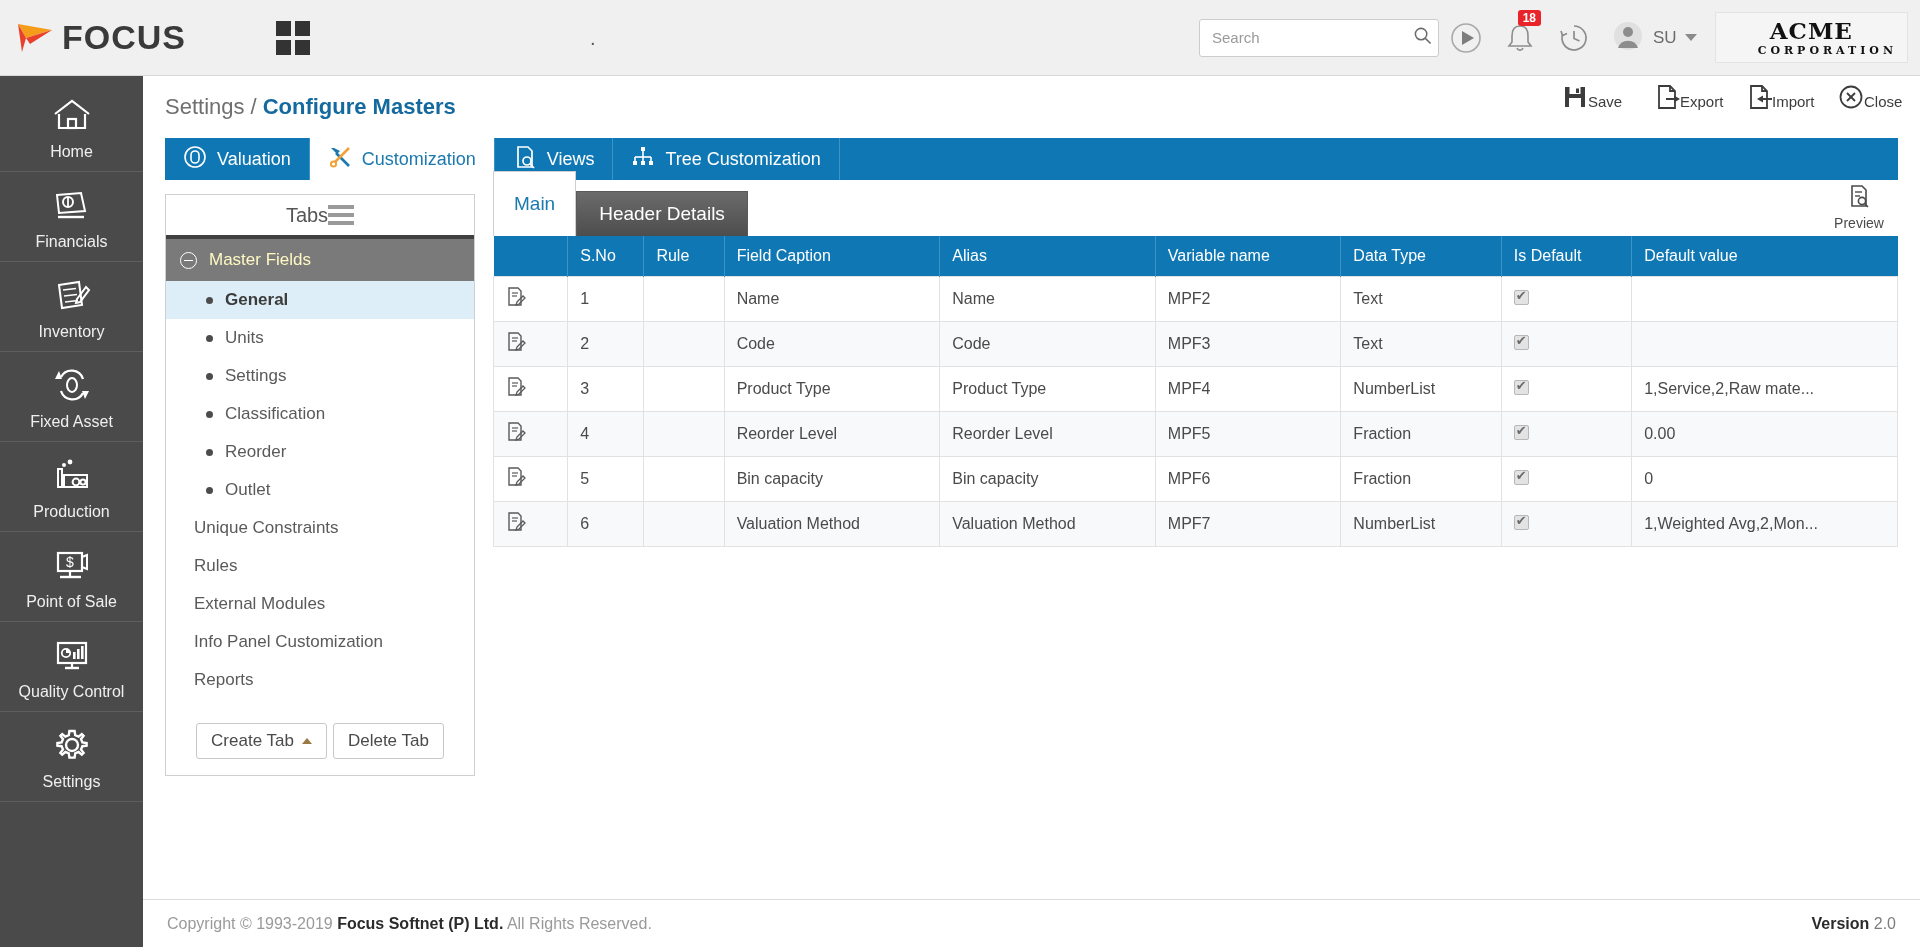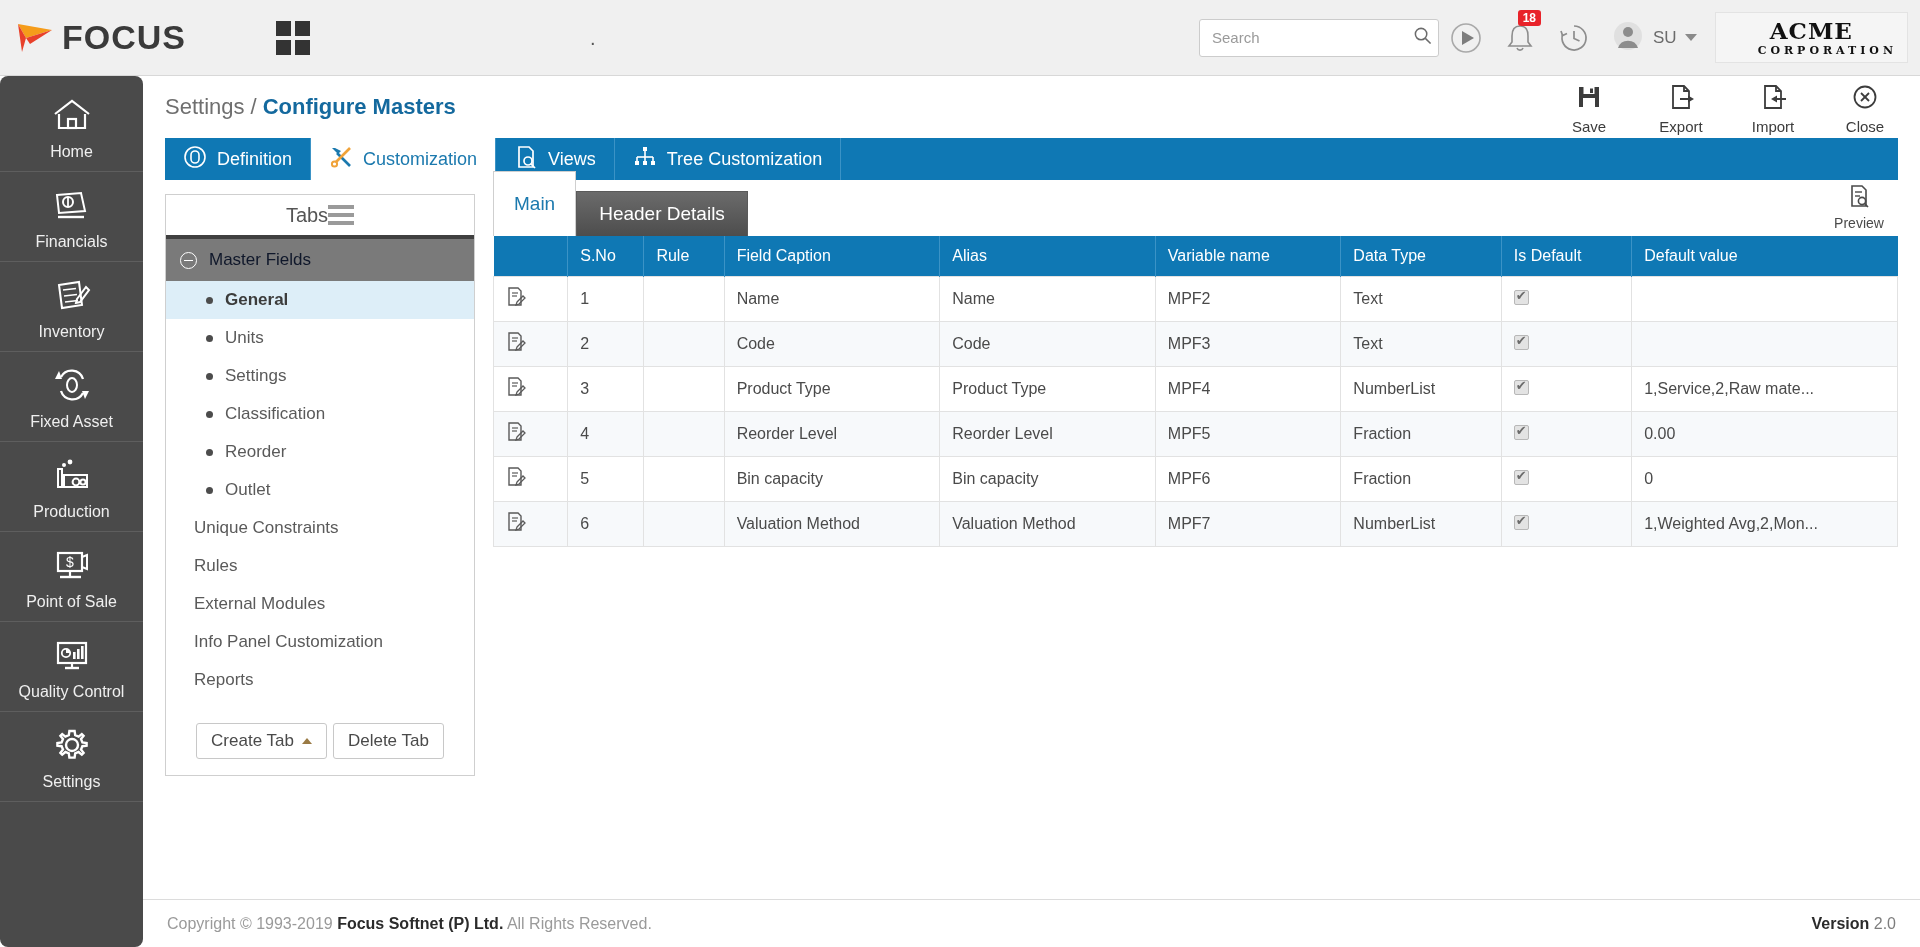--- a/index.html
+++ b/index.html
@@ -73,21 +73,20 @@
   .company-sub {
     font-family: "DejaVu Serif", serif; font-weight: bold; font-size: 11px;
     letter-spacing: 4px; color: #111; margin-top: 3px; padding-left: 32px;
   }
 
   
   .sidebar {
     position: absolute; top: 76px; left: 0; width: 143px; height: 871px;
     background: #4a4a4a;
     padding-top: 6px;
-    border-radius: 8px;
   }
   .side-item {
     display: flex; flex-direction: column; align-items: center;
     color: #f2f2f2; padding: 12px 4px 10px 4px; cursor: pointer;
     border-bottom: 1px solid #5e5e5e;
   }
   .side-item:last-child { border-bottom: 1px solid #5e5e5e; }
   .side-icon { height: 42px; display:flex; align-items:center; justify-content:center; }
   .side-label {
     font-size: 16px; margin-top: 6px; text-align: center; line-height: 19px;
@@ -103,21 +102,21 @@
   .crumbbar {
     height: 62px; display: flex; align-items: center; padding-left: 22px;
     position: relative;
   }
   .crumb-a { font-size: 22px; color: #6f6f6f; }
   .crumb-sep { font-size: 22px; color: #6f6f6f; margin: 0 6px; }
   .crumb-b { font-size: 22px; color: #14699e; font-weight: bold; }
 
   .actions { position: absolute; right: 28px; top: 8px; display: flex; gap: 38px; }
   .action {
-    display: flex; flex-direction: column; align-items: center; cursor: pointer;
+    display: flex; flex-direction: row; align-items: center; cursor: pointer;
     width: 54px;
   }
   .action-label { font-size: 15px; color: #3c3c3c; margin-top: 4px; }
 
   
   .tabstrip {
     margin: 0 22px 0 22px; height: 42px; background: #0f78b4;
     display: flex; align-items: stretch;
   }
   .tab {
@@ -136,21 +135,21 @@
   }
   .tabs-head {
     height: 44px; display: flex; align-items: center; justify-content: center;
     padding: 0 14px; border-bottom: 4px solid #404040;
   }
   .tabs-title { font-size: 20px; color: #555; }
   .hamburger { display: flex; flex-direction: column; gap: 4px; cursor: pointer; }
   .hamburger i { width: 26px; height: 4px; background: #9a9a9a; display: block; }
 
   .group-row {
-    background: #7a7a7a; color: #0f172a; font-size: 17px;
+    background: #7a7a7a; color: #fef9c3; font-size: 17px;
     padding: 11px 14px; display: flex; align-items: center; gap: 12px; cursor: pointer;
   }
   .circle-minus {
     width: 17px; height: 17px; border: 1.6px solid #fff; border-radius: 50%;
     position: relative; flex: none;
   }
   .circle-minus::after {
     content: ""; position: absolute; left: 3px; top: 7px; width: 9px; height: 1.6px;
     background: #fff;
   }
@@ -471,21 +470,21 @@
   </div>
 
   <div class="tabstrip">
     <div class="tab">
       <span>
         <svg width="24" height="24" viewBox="0 0 24 24">
           <circle cx="12" cy="12" r="10" fill="none" stroke="#fff" stroke-width="1.6"></circle>
           <rect x="8" y="6" width="8" height="12" rx="4" fill="none" stroke="#fff" stroke-width="1.6"></rect>
         </svg>
       </span>
-      <span>Definition</span>
+      <span>Valuation</span>
     </div>
     <div class="tab active">
       <span>
         <svg width="24" height="24" viewBox="0 0 24 24">
           <path d="M3 3 L9 9 L12 6 L6 3 Z" fill="#1b79ae"></path>
           <line x1="8" y1="8" x2="21" y2="21" stroke="#1b79ae" stroke-width="2.6"></line>
           <line x1="21" y1="3" x2="7" y2="17" stroke="#f0a33a" stroke-width="2.6"></line>
           <circle cx="5.5" cy="19" r="2.6" fill="none" stroke="#f0a33a" stroke-width="2"></circle>
         </svg>
       </span>

